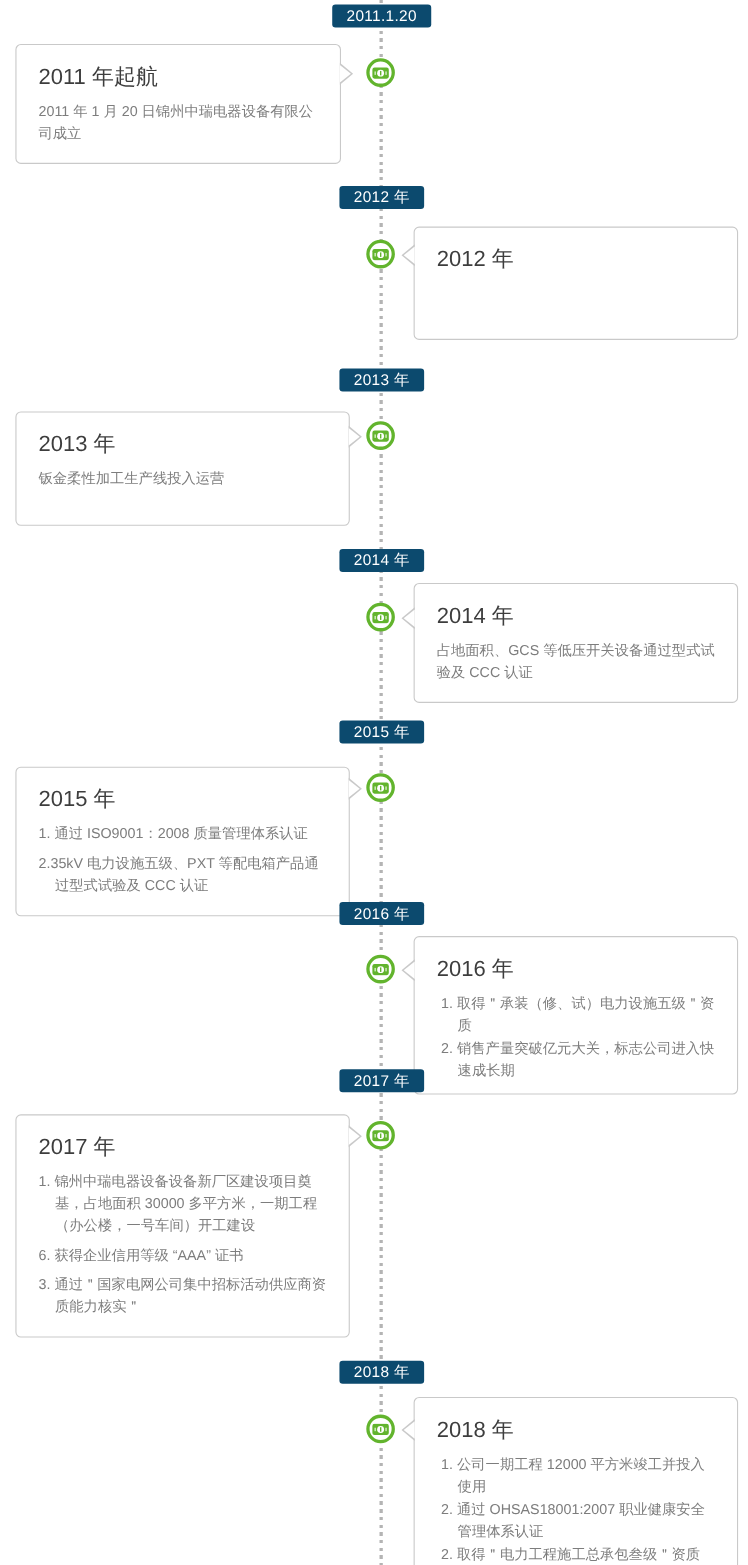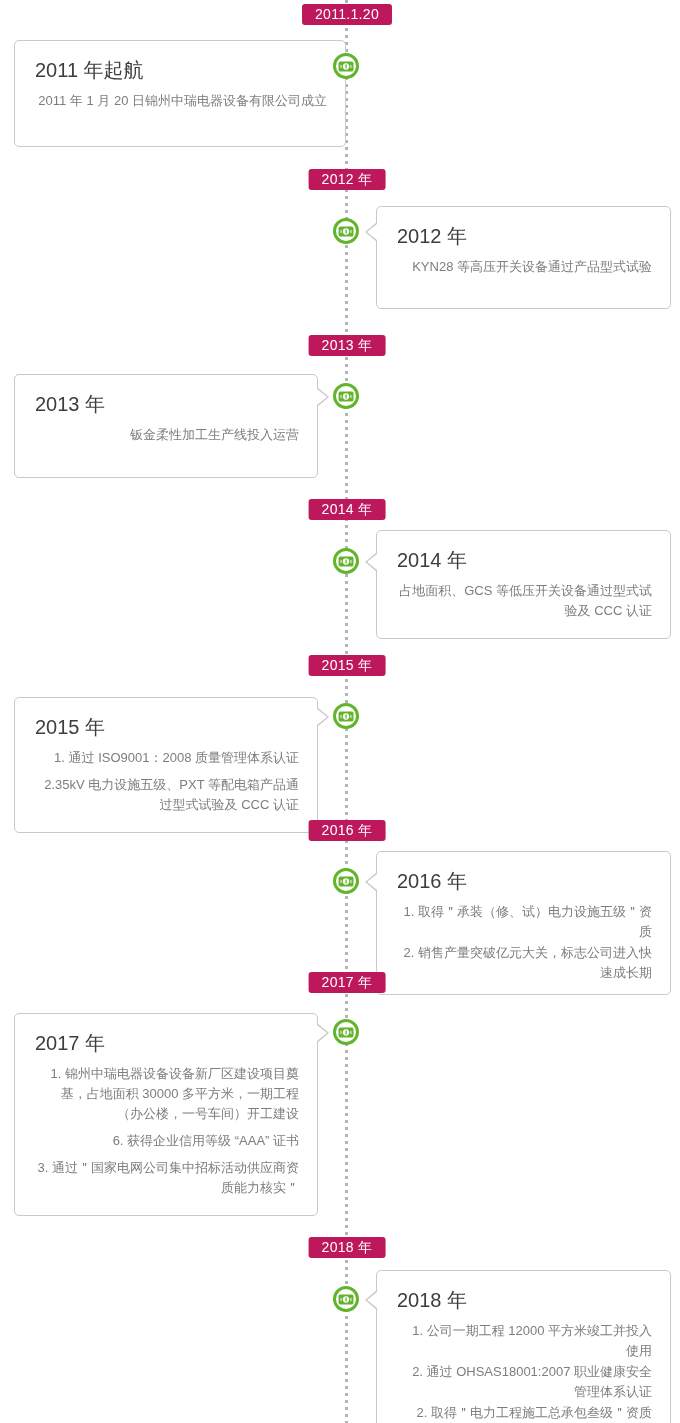--- a/index.html
+++ b/index.html
@@ -14,21 +14,21 @@
   
   .timeline-line {
     position:absolute; left:345px; top:0; width:3px; height:1423px;
     background:repeating-linear-gradient(180deg,#b4b4b4 0 3px,transparent 3px 7px);
     z-index:0;
   }
 
   
   .badge {
     position:absolute; left:347px; transform:translateX(-50%);
-    background:#be185d; color:#ffffff;
+    background:#0c4a6e; color:#ffffff;
     font-size:14px; line-height:21px; padding:0 13px;
     border-radius:3px; white-space:nowrap; z-index:3;
     letter-spacing:0.3px;
   }
 
   
   .node {
     position:absolute; width:26px; height:26px; border-radius:50%;
     background:#ffffff; border:3px solid #62b42d; z-index:3;
     display:flex; align-items:center; justify-content:center;
@@ -39,21 +39,21 @@
   .card {
     position:absolute; background:#ffffff;
     border:1px solid #c9c9c9; border-radius:5px;
     padding:12px 18px 10px 20px; z-index:2;
   }
   .card-title {
     font-size:20px; font-weight:400; color:#3d3d3d;
     line-height:30px; margin:2px 0 6px 0;
   }
   .card-body { font-size:13px; color:#7d7d7d; }
-  .card-line { line-height:20px; margin:0 0 7px 0;text-align:right; }
+  .card-line { line-height:20px; margin:0 0 7px 0; }
   .card-line.hang { padding-left:15px; text-indent:-15px; }
   .card.tight .card-line { margin:0 0 1px 4px; }
 
   
   .arrow-outer, .arrow-inner { position:absolute; width:0; height:0; }
   .card.left  .arrow-outer { right:-12px; border-top:10px solid transparent; border-bottom:10px solid transparent; border-left:12px solid #c9c9c9; }
   .card.left  .arrow-inner { right:-10px; border-top:8px  solid transparent; border-bottom:8px  solid transparent; border-left:10px solid #ffffff; }
   .card.right .arrow-outer { left:-12px;  border-top:10px solid transparent; border-bottom:10px solid transparent; border-right:12px solid #c9c9c9; }
   .card.right .arrow-inner { left:-10px;  border-top:8px  solid transparent; border-bottom:8px  solid transparent; border-right:10px solid #ffffff; }
 </style>
@@ -67,21 +67,21 @@
     <div class="badge" style="top: 4px;">2011.1.20</div>
     <div class="node" style="left: 333px; top: 53px;">
       <svg width="16" height="11" viewBox="0 0 20 14">
         <rect x="0.5" y="0.5" width="19" height="13" rx="2.5" fill="#62b42d"></rect>
         <circle cx="10" cy="7" r="4" fill="#ffffff"></circle>
         <rect x="9.3" y="4.4" width="1.6" height="5.2" fill="#62b42d"></rect>
         <rect x="3" y="5" width="1.4" height="4" fill="#ffffff" opacity="0.85"></rect>
         <rect x="15.6" y="5" width="1.4" height="4" fill="#ffffff" opacity="0.85"></rect>
       </svg>
     </div>
-    <div class="card left" style="left: 14px; width: 332px; top: 40px; min-height: 107px;">
+    <div class="card left" style="left: 14px; width: 296px; top: 40px; min-height: 107px;">
       <div class="arrow-outer" style="top: 16px;"></div>
       <div class="arrow-inner" style="top: 18px;"></div>
       <div class="card-title">2011 年起航</div>
       <div class="card-body">
             <div class="card-line">2011 年 1 月 20 日锦州中瑞电器设备有限公司成立</div>
           </div>
     </div>
   </div>
 
   <div class="event">
@@ -92,23 +92,20 @@
         <circle cx="10" cy="7" r="4" fill="#ffffff"></circle>
         <rect x="9.3" y="4.4" width="1.6" height="5.2" fill="#62b42d"></rect>
         <rect x="3" y="5" width="1.4" height="4" fill="#ffffff" opacity="0.85"></rect>
         <rect x="15.6" y="5" width="1.4" height="4" fill="#ffffff" opacity="0.85"></rect>
       </svg>
     </div>
     <div class="card right" style="left: 376px; width: 295px; top: 206px; min-height: 103px;">
       <div class="arrow-outer" style="top: 15px;"></div>
       <div class="arrow-inner" style="top: 17px;"></div>
       <div class="card-title">2012 年</div>
-      <div class="card-body">
-            <div class="card-line">KYN28 等高压开关设备通过产品型式试验</div>
-          </div>
     </div>
   </div>
 
   <div class="event">
     <div class="badge" style="top: 335px;">2013 年</div>
     <div class="node" style="left: 333px; top: 383px;">
       <svg width="16" height="11" viewBox="0 0 20 14">
         <rect x="0.5" y="0.5" width="19" height="13" rx="2.5" fill="#62b42d"></rect>
         <circle cx="10" cy="7" r="4" fill="#ffffff"></circle>
         <rect x="9.3" y="4.4" width="1.6" height="5.2" fill="#62b42d"></rect>

